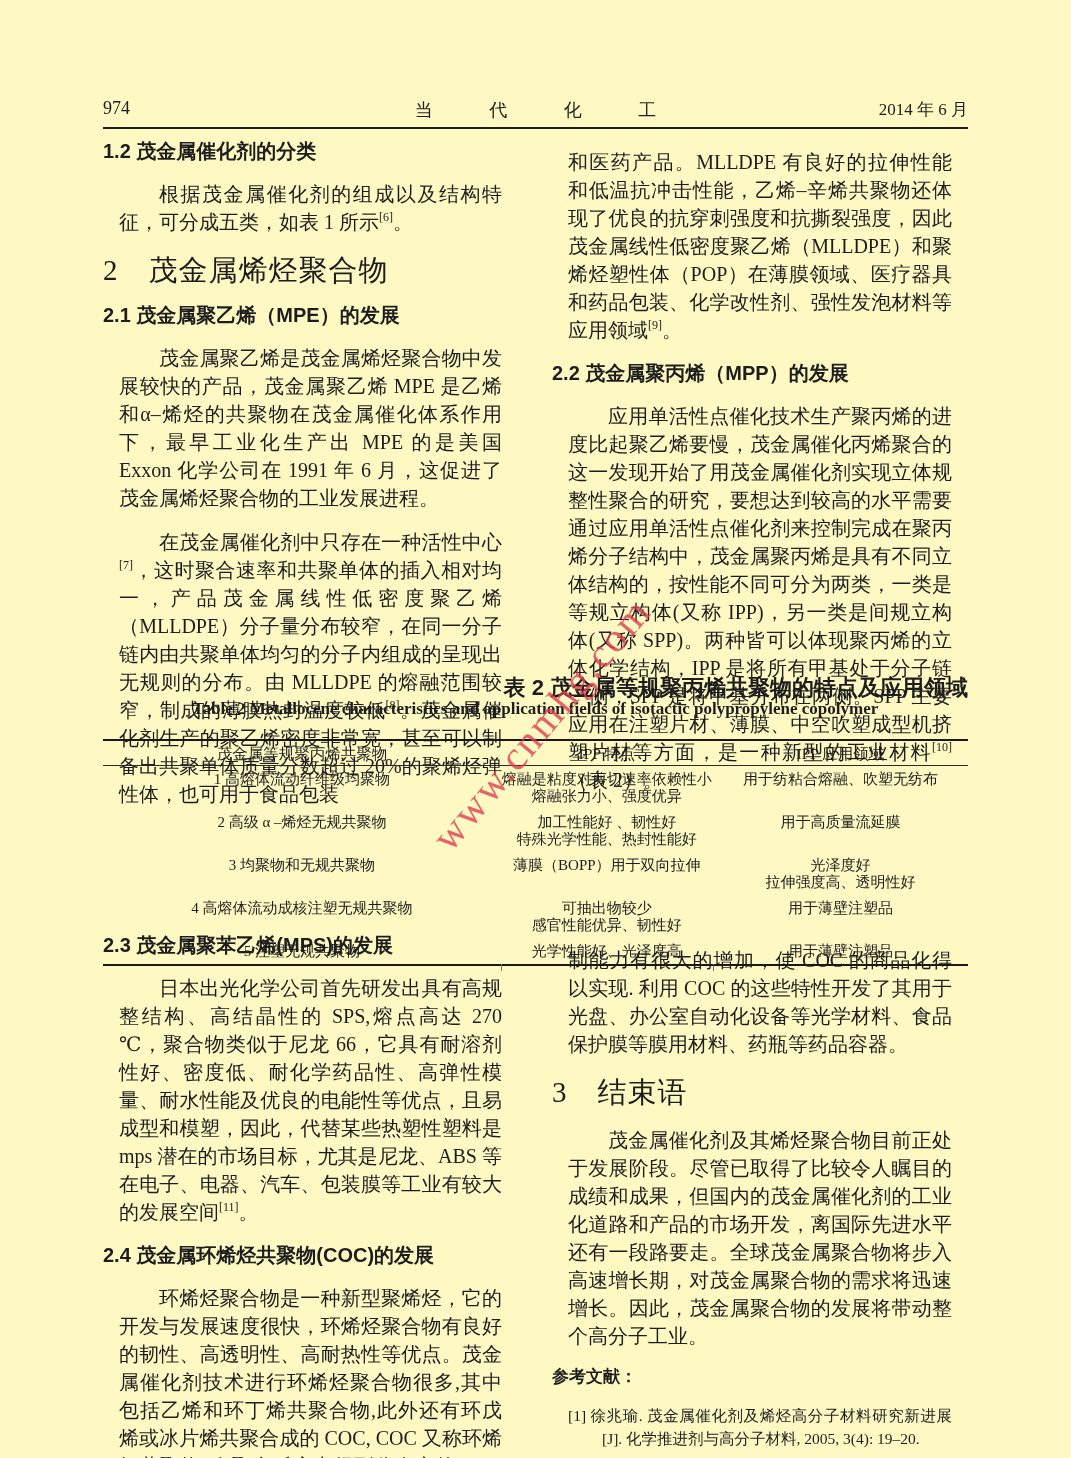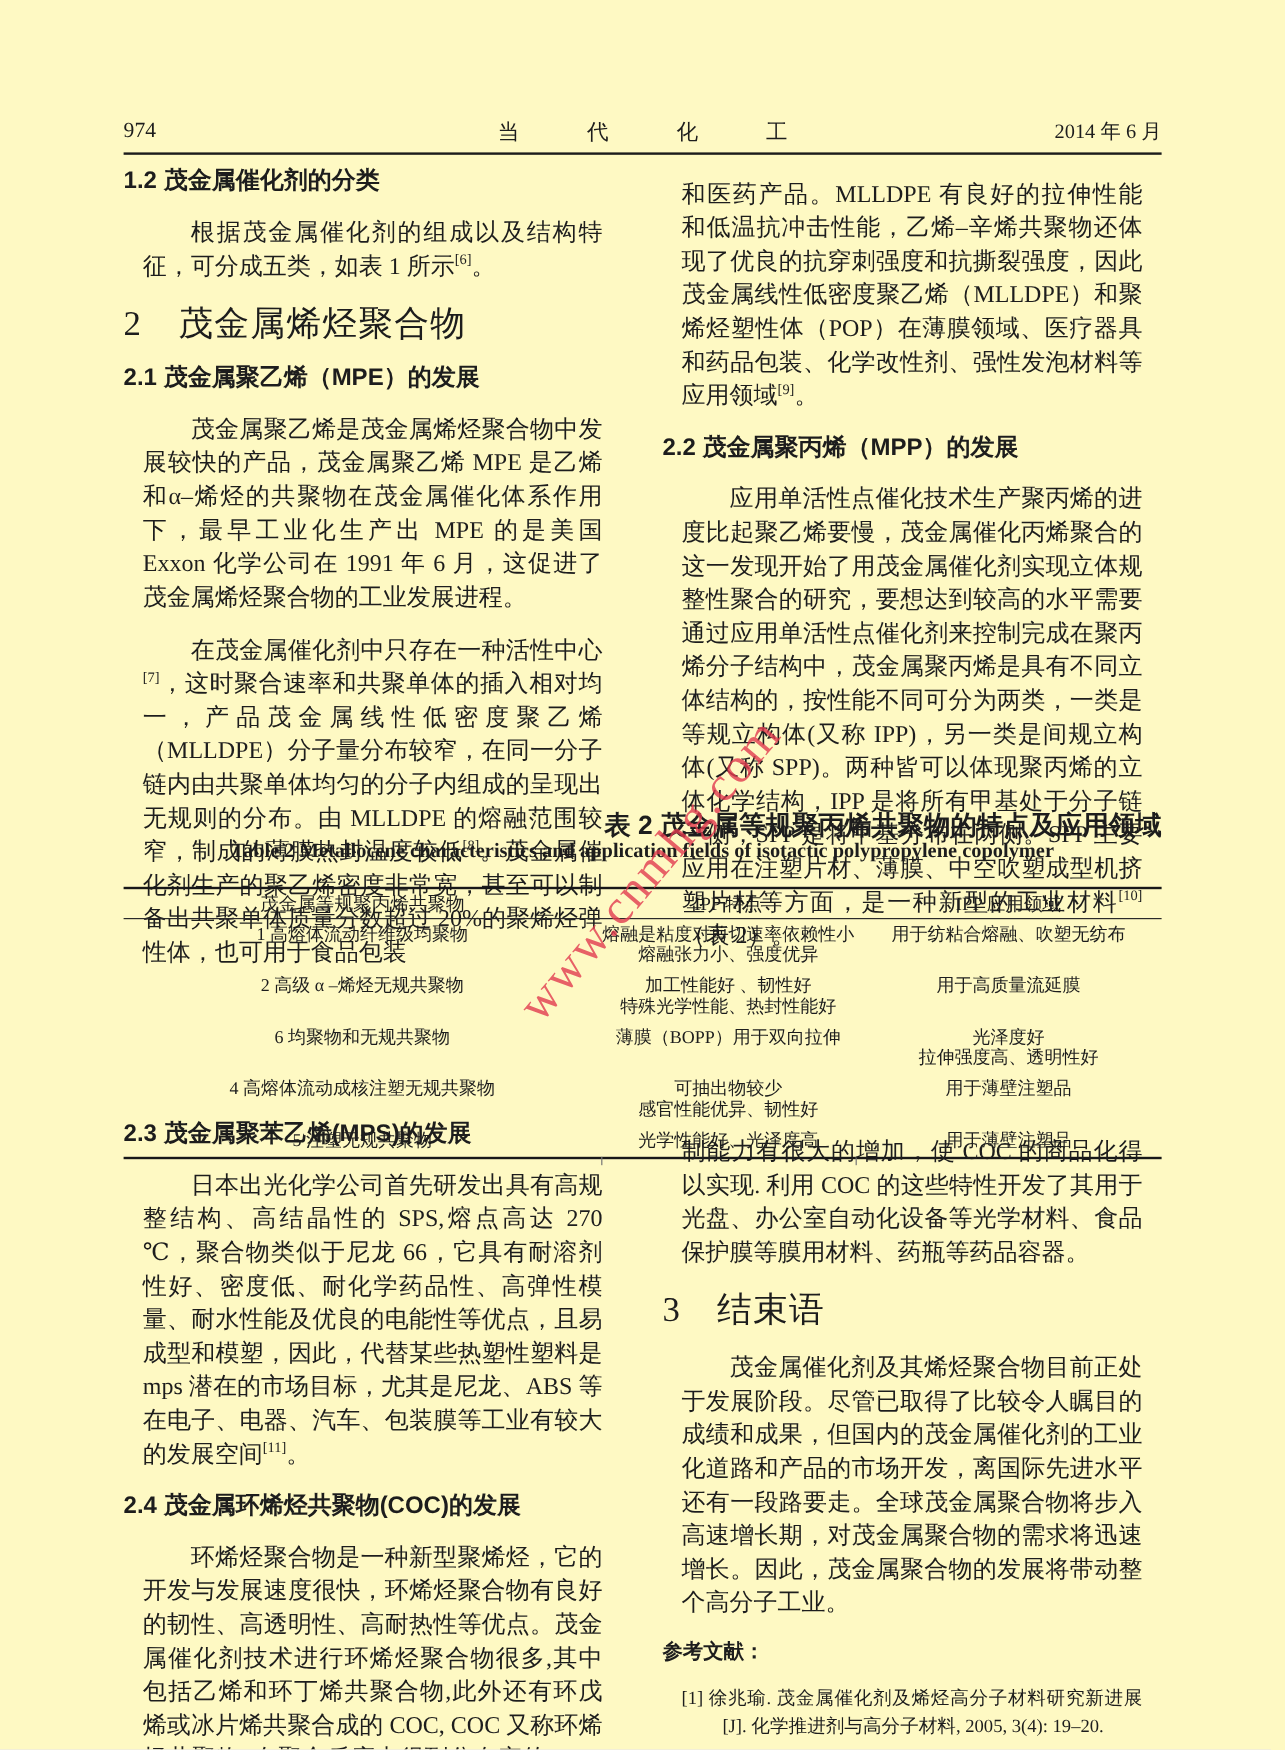--- a/index.html
+++ b/index.html
@@ -109,21 +109,21 @@
       </div>
       <div class="tbl-row">
         <div class="cell">2 高级 α –烯烃无规共聚物</div>
         <div class="cell">
           <div>加工性能好 、韧性好</div>
           <div>特殊光学性能、热封性能好</div>
         </div>
         <div class="cell">用于高质量流延膜</div>
       </div>
       <div class="tbl-row">
-        <div class="cell">6 均聚物和无规共聚物</div>
+        <div class="cell">3 均聚物和无规共聚物</div>
         <div class="cell">薄膜（BOPP）用于双向拉伸</div>
         <div class="cell">
           <div>光泽度好</div>
           <div>拉伸强度高、透明性好</div>
         </div>
       </div>
       <div class="tbl-row">
         <div class="cell">4 高熔体流动成核注塑无规共聚物</div>
         <div class="cell">
           <div>可抽出物较少</div>

